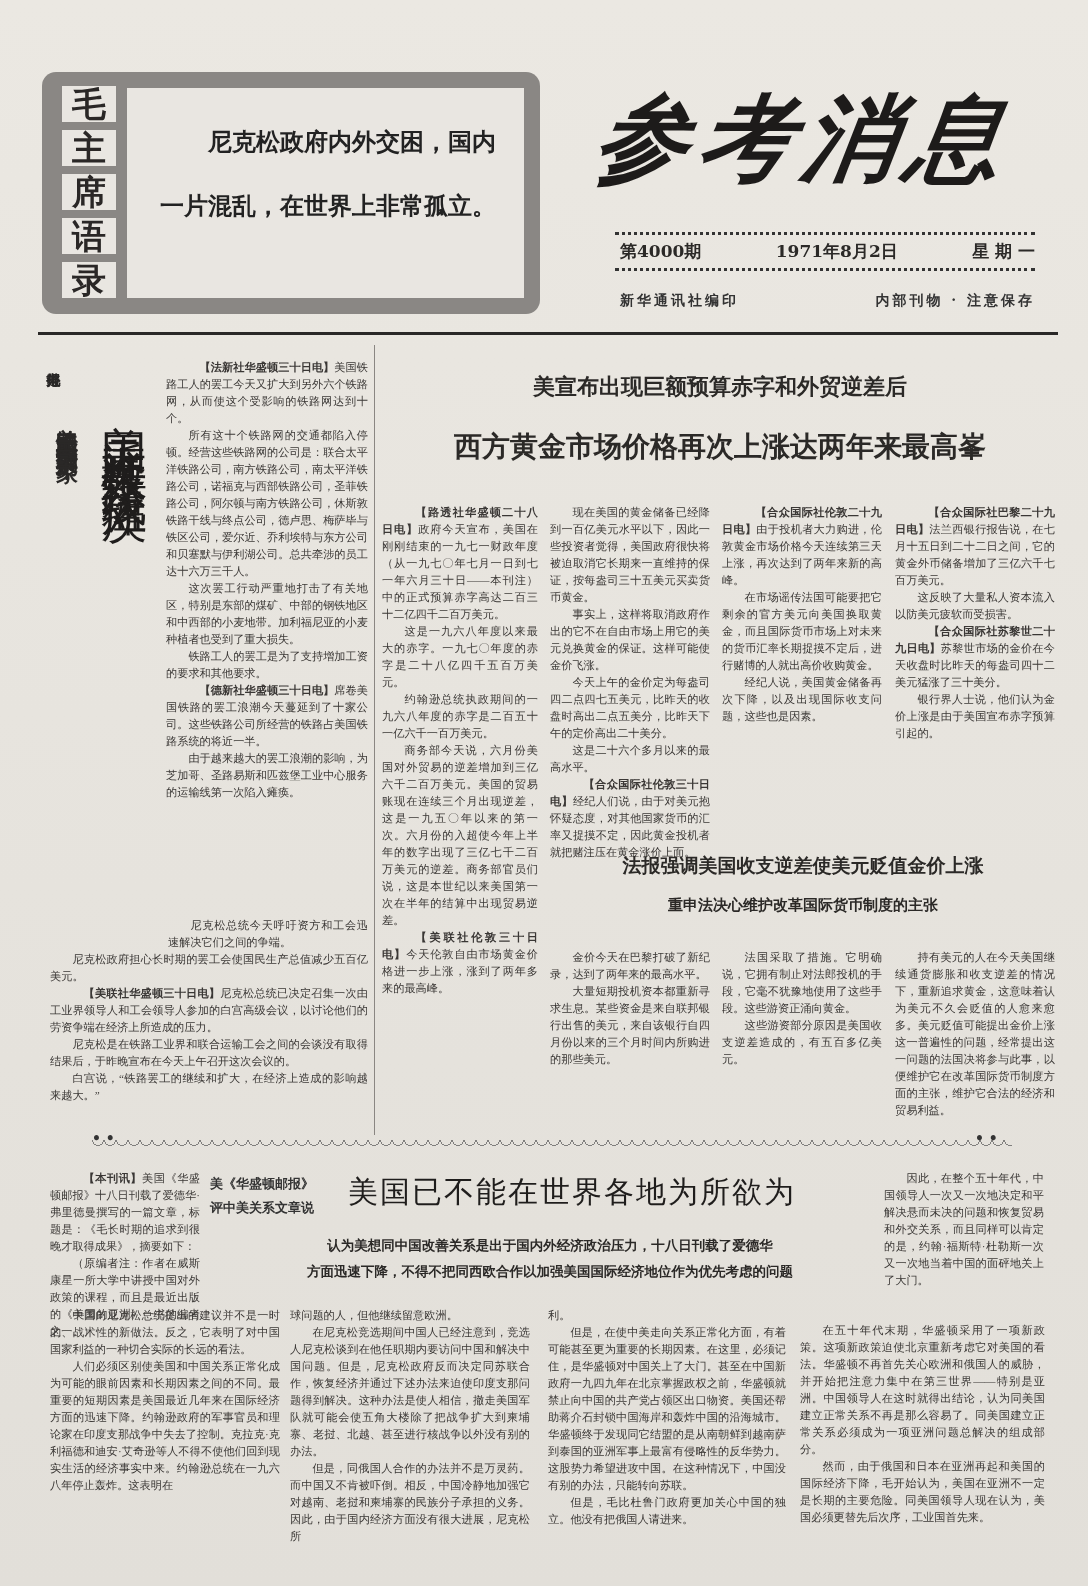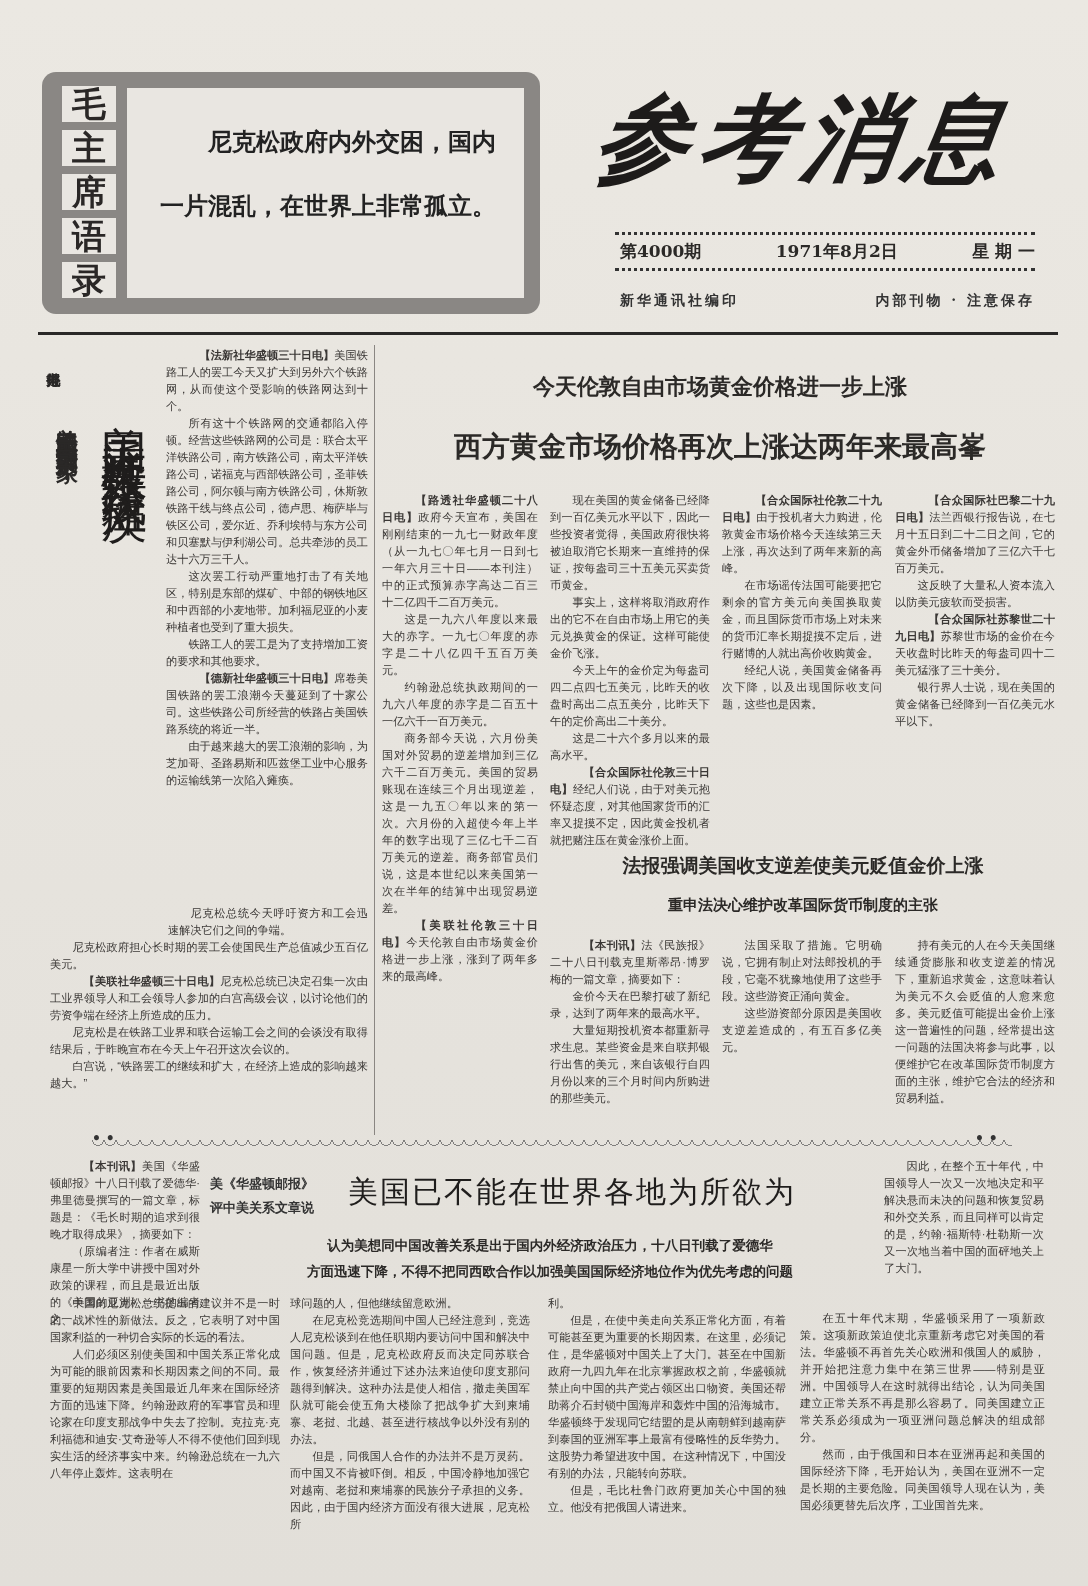--- a/index.html
+++ b/index.html
@@ -56,21 +56,22 @@
   
   .vlabel {
     writing-mode:vertical-rl; font-family:"DejaVu Sans", sans-serif; font-weight:bold; color:#2a2827;
   }
   .v-small { left:46px; top:362px; font-size:14px; line-height:16px; height:40px; }
   .v-sub { left:52px; top:410px; font-size:22px; letter-spacing:2px; height:520px; }
   .v-main { left:94px; top:388px; font-size:46px; letter-spacing:8px; font-family:"DejaVu Serif", serif; font-weight:normal; height:520px; color:#1f1d1c;}
   
   .body-col {
     font-size:11.2px; line-height:17px; color:#3a3735; text-align:justify;
-    font-family:Liberation Sans, sans-serif;
+    font-family:Liberation Serif, serif;
+    margin-top:12px;
   }
   .body-col p { margin:0; text-indent:2em; }
   .body-col p.dateline { text-indent:3em; font-weight:bold; }
   .headline-sub {
     font-family:"DejaVu Sans", sans-serif; font-weight:bold; color:#2b2927; text-align:center;
   }
   .col-rule { width:1px; background:#8a8682; }
   .wave {
     left:92px; top:1140px; width:920px; height:10px;
     background:
@@ -123,21 +124,21 @@
   </div>
   <div class="abs body-col" style="left:50px; top:905px; width:318px;">
     <p style="padding-left:118px">尼克松总统今天呼吁资方和工会迅速解决它们之间的争端。</p>
     <p>尼克松政府担心长时期的罢工会使国民生产总值减少五百亿美元。</p>
     <p class="dateline"><span>【美联社华盛顿三十日电】</span><span style="font-weight:normal">尼克松总统已决定召集一次由工业界领导人和工会领导人参加的白宫高级会议，以讨论他们的劳资争端在经济上所造成的压力。</span></p>
     <p>尼克松是在铁路工业界和联合运输工会之间的会谈没有取得结果后，于昨晚宣布在今天上午召开这次会议的。</p>
     <p>白宫说，“铁路罢工的继续和扩大，在经济上造成的影响越来越大。”</p>
   </div>
   <div class="abs col-rule" style="left:374px; top:345px; height:790px;"></div>
 
-  <div class="abs headline-sub" style="left:380px; top:372px; width:680px; font-size:22px; font-family:'DejaVu Serif',serif;">今天伦敦自由市场黄金价格进一步上涨</div>
+  <div class="abs headline-sub" style="left:380px; top:372px; width:680px; font-size:22px; font-family:'DejaVu Serif',serif;">美宣布出现巨额预算赤字和外贸逆差后</div>
   <div class="abs headline-sub" style="left:380px; top:428px; width:680px; font-size:28px;">西方黄金市场价格再次上涨达两年来最高峯</div>
 
   <div class="abs body-col" style="left:382px; top:492px; width:156px;">
     <p class="dateline"><span>【路透社华盛顿二十八日电】</span><span style="font-weight:normal">政府今天宣布，美国在刚刚结束的一九七一财政年度（从一九七〇年七月一日到七一年六月三十日——本刊注）中的正式预算赤字高达二百三十二亿四千二百万美元。</span></p>
     <p>这是一九六八年度以来最大的赤字。一九七〇年度的赤字是二十八亿四千五百万美元。</p>
     <p>约翰逊总统执政期间的一九六八年度的赤字是二百五十一亿六千一百万美元。</p>
     <p>商务部今天说，六月份美国对外贸易的逆差增加到三亿六千二百万美元。美国的贸易账现在连续三个月出现逆差，这是一九五〇年以来的第一次。六月份的入超使今年上半年的数字出现了三亿七千二百万美元的逆差。商务部官员们说，这是本世纪以来美国第一次在半年的结算中出现贸易逆差。</p>
     <p class="dateline"><span>【美联社伦敦三十日电】</span><span style="font-weight:normal">今天伦敦自由市场黄金价格进一步上涨，涨到了两年多来的最高峰。</span></p>
   </div>
   <div class="abs body-col" style="left:550px; top:492px; width:160px;">
@@ -149,27 +150,26 @@
   </div>
   <div class="abs body-col" style="left:722px; top:492px; width:160px;">
     <p class="dateline"><span>【合众国际社伦敦二十九日电】</span><span style="font-weight:normal">由于投机者大力购进，伦敦黄金市场价格今天连续第三天上涨，再次达到了两年来新的高峰。</span></p>
     <p>在市场谣传法国可能要把它剩余的官方美元向美国换取黄金，而且国际货币市场上对未来的货币汇率长期捉摸不定后，进行赌博的人就出高价收购黄金。</p>
     <p>经纪人说，美国黄金储备再次下降，以及出现国际收支问题，这些也是因素。</p>
   </div>
   <div class="abs body-col" style="left:895px; top:492px; width:160px;">
     <p class="dateline"><span>【合众国际社巴黎二十九日电】</span><span style="font-weight:normal">法兰西银行报告说，在七月十五日到二十二日之间，它的黄金外币储备增加了三亿六千七百万美元。</span></p>
     <p>这反映了大量私人资本流入以防美元疲软而受损害。</p>
     <p class="dateline"><span>【合众国际社苏黎世二十九日电】</span><span style="font-weight:normal">苏黎世市场的金价在今天收盘时比昨天的每盎司四十二美元猛涨了三十美分。</span></p>
-    <p>银行界人士说，现在美国的黄金储备已经降到一百亿美元水平以下。</p>
+    <p>银行界人士说，他们认为金价上涨是由于美国宣布赤字预算引起的。</p>
   </div>
 
   <div class="abs headline-sub" style="left:548px; top:853px; width:510px; font-size:19px; font-family:Liberation Serif, serif;">法报强调美国收支逆差使美元贬值金价上涨</div>
   <div class="abs headline-sub" style="left:548px; top:896px; width:510px; font-size:15px;">重申法决心维护改革国际货币制度的主张</div>
   <div class="abs body-col" style="left:550px; top:937px; width:160px;">
-    <p class="dateline"><span>【本刊讯】</span><span style="font-weight:normal">法《民族报》二十八日刊载克里斯蒂昂·博罗梅的一篇文章，摘要如下：</span></p>
     <p>金价今天在巴黎打破了新纪录，达到了两年来的最高水平。</p>
     <p>大量短期投机资本都重新寻求生息。某些资金是来自联邦银行出售的美元，来自该银行自四月份以来的三个月时间内所购进的那些美元。</p>
   </div>
   <div class="abs body-col" style="left:722px; top:937px; width:160px;">
     <p>法国采取了措施。它明确说，它拥有制止对法郎投机的手段，它毫不犹豫地使用了这些手段。这些游资正涌向黄金。</p>
     <p>这些游资部分原因是美国收支逆差造成的，有五百多亿美元。</p>
   </div>
   <div class="abs body-col" style="left:895px; top:937px; width:160px;">
     <p>持有美元的人在今天美国继续通货膨胀和收支逆差的情况下，重新追求黄金，这意味着认为美元不久会贬值的人愈来愈多。美元贬值可能提出金价上涨这一普遍性的问题，经常提出这一问题的法国决将参与此事，以便维护它在改革国际货币制度方面的主张，维护它合法的经济和贸易利益。</p>
   </div>

